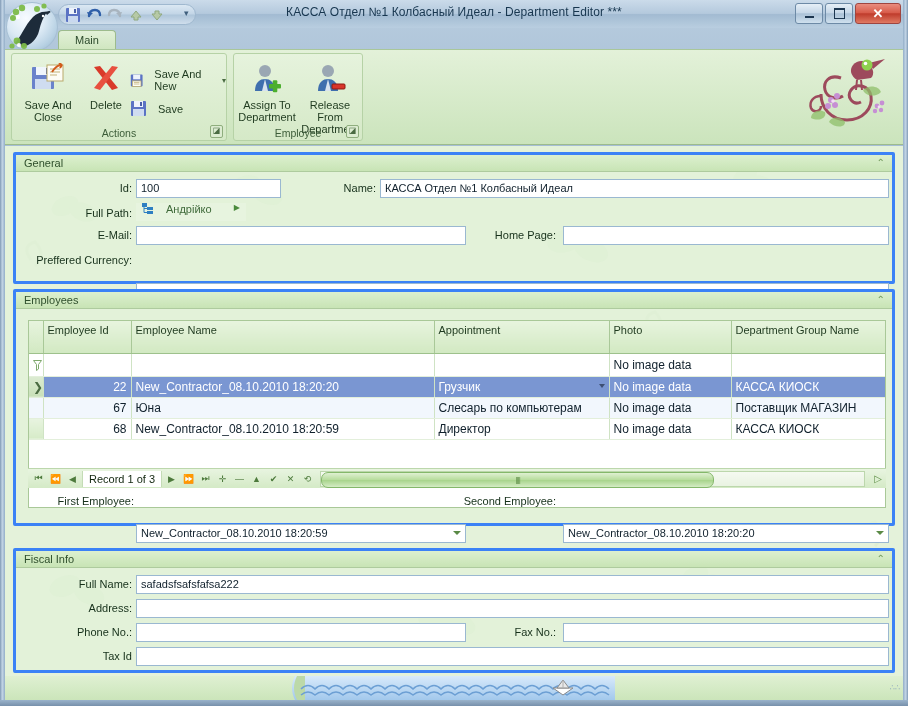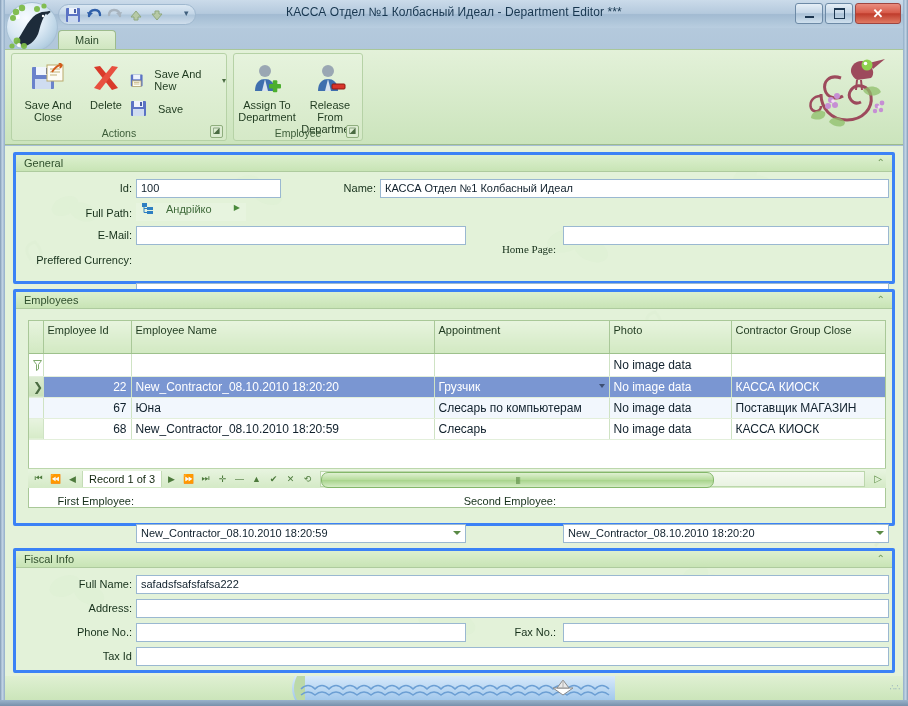--- a/index.html
+++ b/index.html
@@ -566,21 +566,21 @@
           <rect x="5" y="8" width="6" height="3" fill="#2e7fc2"></rect>
           <path d="M2 4 L2 9.5 L5 9.5 M2 5.5 L5 5.5" stroke="#2e7fc2" fill="none"></path>
         </svg>
         <span>Андрійко</span>
         <span style="margin-left:auto; font-size:8px; color:#4a8a3c;">▶</span>
       </div>
 
       <div class="lbl" style="left: 46px; top: 74px; width: 70px;">E-Mail:</div>
       <div class="tbox" style="left: 120px; top: 71px; width: 330px;"></div>
 
-      <div class="lbl" style="left: 370px; top: 88px; width: 170px; font-family: Liberation Serif, serif;">Home Page:</div>
+      <div class="lbl" style="left: 370px; top: 74px; width: 170px;">Home Page:</div>
       <div class="tbox" style="left: 547px; top: 71px; width: 326px;"></div>
 
       <div class="lbl" style="left: 8px; top: 99px; width: 108px;">Preffered Currency:</div>
       <div class="cbox" style="left: 120px; top: 96px; width: 753px;">
         <span>грн.</span>
         <span class="arrow"></span>
       </div>
     </div>
 
     <div class="group" style="top: 143px; height: 237px;">
@@ -599,21 +599,21 @@
               <col style="width:122px">
               <col style="width:154px">
           </colgroup>
           <thead>
             <tr>
               <th class="indic"></th>
               <th>Employee Id</th>
               <th>Employee Name</th>
               <th>Appointment</th>
               <th>Photo</th>
-              <th>Contractor Group Close</th>
+              <th>Department Group Name</th>
             </tr>
           </thead>
           <tbody>
             <tr class="filterrow">
               <td class="indic">
                 <svg width="9" height="11" viewBox="0 0 9 11" style="margin-top:4px;">
                   <path d="M0.5 0.5 L8.5 0.5 L5.5 4.5 L5.5 9 L3.5 10.5 L3.5 4.5 Z" fill="none" stroke="#7fa86c"></path>
                 </svg>
               </td>
               <td></td>
@@ -641,21 +641,21 @@
               <td>Юна</td>
               <td>Слесарь по компьютерам</td>
               <td>No image data</td>
               <td>Поставщик МАГАЗИН</td>
             </tr>
 
             <tr>
               <td class="indic"></td>
               <td class="num">68</td>
               <td>New_Contractor_08.10.2010 18:20:59</td>
-              <td>Слесарь</td>
+              <td>Директор</td>
               <td>No image data</td>
               <td>КАССА КИОСК</td>
             </tr>
           </tbody>
         </table>
       </div>
 
       <div class="navbar" style="left: 12px; top: 176px; width: 858px;">
         <div class="navbtn">⏮</div>
         <div class="navbtn">⏪</div>

